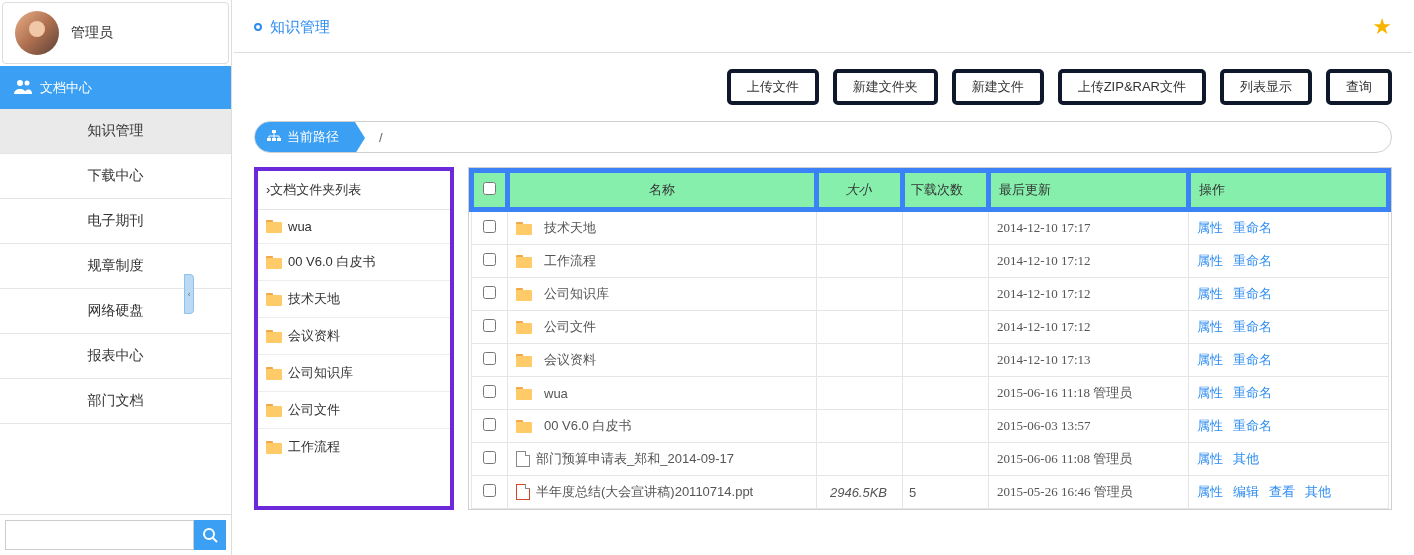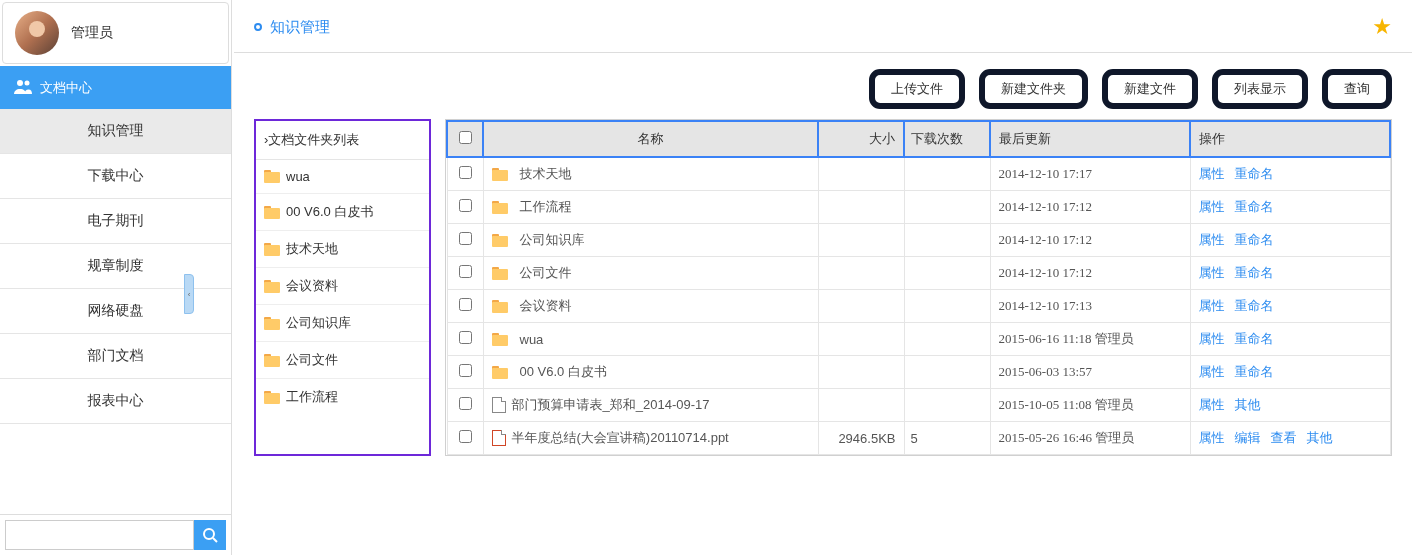--- a/index.html
+++ b/index.html
@@ -17,41 +17,41 @@
 .search-box { margin-top: auto; padding: 5px; display: flex; border-top: 1px solid #ddd; }
 .search-box input { flex: 1; border: 1px solid #ccc; padding: 4px; font-size: 13px; height: 30px; }
 .search-btn { width: 32px; height: 30px; background: #3b9ff3; display: flex; align-items: center; justify-content: center; cursor: pointer; color: #fff; }
 .collapse-tab { position: absolute; left: 184px; top: 274px; width: 10px; height: 40px; background: #b9d9f5; border: 1px solid #8ec1ee; border-radius: 0 4px 4px 0; display: flex; align-items: center; justify-content: center; cursor: pointer; font-size: 8px; color: #666; }
 .main { flex: 1; position: relative; background: #fff; overflow: hidden; }
 .page-header { border-bottom: 1px solid #ddd; padding: 12px 20px; display: flex; align-items: center; margin: 2px; }
 .page-title { color: #2d8cf0; font-size: 15px; display: flex; align-items: center; }
 .disc-icon { width: 8px; height: 8px; border: 2px solid #2d8cf0; border-radius: 50%; margin-right: 8px; }
 .star { margin-left: auto; color: #f7b500; font-size: 22px; cursor: pointer; }
 .toolbar { display: flex; gap: 14px; justify-content: flex-end; padding: 14px 22px 10px; }
-.toolbar button { background: #fff; border: 6px solid #0f172a; border-radius: 11px; padding: 5px 16px; font-size: 13px; cursor: pointer; color: #333; }
+.toolbar button { background: #fff; border: 4px solid #0f172a; border-radius: 5px; padding: 5px 16px; font-size: 13px; cursor: pointer; color: #333; }
 .path-bar { margin: 6px 22px 14px; display: flex; align-items: center; border: 1px solid #d0d0d0; border-radius: 18px; height: 32px; overflow: hidden; }
 .path-label { background: #3b9ff3; color: #fff; height: 100%; display: flex; align-items: center; padding: 0 16px 0 12px; font-size: 13px; position: relative; }
 .path-label::after { content: ''; position: absolute; right: -10px; top: 0; border-left: 10px solid #3b9ff3; border-top: 16px solid transparent; border-bottom: 16px solid transparent; }
 .path-icon { margin-right: 6px; }
 .path-value { padding-left: 24px; color: #666; }
 .content-row { display: flex; padding: 0 22px 10px; gap: 14px; }
-.folder-panel { width: 177px; border: 2px solid #6d28d9; }
+.folder-panel { width: 200px; border: 4px solid #6d28d9; }
 .folder-head { padding: 10px 8px; border-bottom: 1px solid #e5e5e5; font-size: 13px; cursor: pointer; }
 .folder-item { padding: 9px 8px; border-bottom: 1px solid #eee; display: flex; align-items: center; cursor: pointer; }
 .folder-item:last-child { border-bottom: none; }
 .folder-icon { width: 16px; height: 13px; margin-right: 6px; position: relative; }
 .folder-icon::before { content: ''; position: absolute; top: 0; left: 0; width: 7px; height: 3px; background: #f3a847; border-radius: 1px 1px 0 0; }
 .folder-icon::after { content: ''; position: absolute; top: 2px; left: 0; width: 16px; height: 11px; background: #ffcb68; border-radius: 1px; }
 .table-wrap { flex: 1; border: 1px solid #d0d0d0; overflow: auto; }
 table { width: 100%; border-collapse: collapse; font-size: 13px; }
-thead th { background: #e5e5e5; border: 2px solid #3b82f6; padding: 8px 6px; text-align: center; font-weight: normal; color: #333; }
+thead th { background: #86efac; border: 5px solid #3b82f6; padding: 8px 6px; text-align: center; font-weight: normal; color: #333; }
 tbody td { border: 1px solid #e5e5e5; padding: 7px 6px; color: #555; }
 .col-check { width: 36px; text-align: center; }
 .col-name { text-align: left; padding-left: 8px; }
-.col-size { width: 86px; text-align: right; padding-right: 8px; }
+.col-size { width: 86px; text-align: center; padding-right: 8px; font-style: italic; }
 .col-down { width: 86px; text-align: left; padding-right: 8px; }
 .col-update { width: 200px; text-align: left; padding-left: 8px; font-family: Liberation Serif, serif; }
 .col-action { width: 200px; text-align: left; padding-left: 8px; }
 .file-row { display: flex; align-items: center; gap: 6px; }
 .file-icon { width: 14px; height: 16px; background: #fff; border: 1px solid #888; position: relative; display: inline-block; }
 .file-icon::after { content: ''; position: absolute; top: -1px; right: -1px; width: 4px; height: 4px; background: #fff; border-left: 1px solid #888; border-bottom: 1px solid #888; }
 .file-icon.ppt { border-color: #d04626; }
 .file-icon.img { border-color: #3b7; }
 .action-link { color: #2d8cf0; cursor: pointer; margin-right: 10px; }
 input[type=checkbox] { cursor: pointer; }
@@ -75,22 +75,22 @@
           </svg>
       </span>
       <span>文档中心</span>
     </div>
     <div id="nav-list">
         <div class="nav-item active">知识管理</div>
         <div class="nav-item">下载中心</div>
         <div class="nav-item">电子期刊</div>
         <div class="nav-item">规章制度</div>
         <div class="nav-item">网络硬盘</div>
+        <div class="nav-item">报表中心</div>
         <div class="nav-item">部门文档</div>
-        <div class="nav-item">报表中心</div>
       </div>
     <div class="search-box">
       <input type="text" style="">
       <div class="search-btn">
         <svg width="16" height="16" viewBox="0 0 16 16" fill="none" stroke="#fff" stroke-width="2">
             <circle cx="7" cy="7" r="5"></circle>
             <line x1="11" y1="11" x2="15" y2="15"></line>
           </svg>
       </div>
     </div>
@@ -104,24 +104,44 @@
         <span class="disc-icon"></span>
         <span>知识管理</span>
       </div>
       <span class="star">★</span>
     </div>
 
     <div class="toolbar">
       <button>上传文件</button>
       <button>新建文件夹</button>
       <button>新建文件</button>
+      <button>上传ZIP&amp;RAR文件</button>
       <button>列表显示</button>
       <button>查询</button>
     </div>
 
+    <div class="path-bar">
+      <div class="path-label">
+        <span class="path-icon">
+          <svg width="14" height="12" viewBox="0 0 14 12" fill="#fff">
+              <rect x="5" y="0" width="4" height="3"></rect>
+              <rect x="0" y="8" width="4" height="3"></rect>
+              <rect x="5" y="8" width="4" height="3"></rect>
+              <rect x="10" y="8" width="4" height="3"></rect>
+              <line x1="7" y1="3" x2="7" y2="6" stroke="#fff"></line>
+              <line x1="2" y1="6" x2="12" y2="6" stroke="#fff"></line>
+              <line x1="2" y1="6" x2="2" y2="8" stroke="#fff"></line>
+              <line x1="7" y1="6" x2="7" y2="8" stroke="#fff"></line>
+              <line x1="12" y1="6" x2="12" y2="8" stroke="#fff"></line>
+            </svg>
+        </span>
+        <span>当前路径</span>
+      </div>
+      <span class="path-value">/</span>
+    </div>
 
     <div class="content-row">
       <div class="folder-panel">
         <div class="folder-head">
           <span>›</span><span>文档文件夹列表</span>
         </div>
         <div id="folder-list">
             <div class="folder-item">
               <span class="folder-icon"></span>
               <span>wua</span>
@@ -260,21 +280,21 @@
               <tr>
                 <td class="col-check"><input type="checkbox" style=""></td>
                 <td class="col-name">
                   <div class="file-row">
                     <span class="file-icon"></span>
                     <span>部门预算申请表_郑和_2014-09-17</span>
                   </div>
                 </td>
                 <td class="col-size"></td>
                 <td class="col-down"></td>
-                <td class="col-update">2015-10-05 11:08  管理员</td>
+                <td class="col-update">2015-06-06 11:08  管理员</td>
                 <td class="col-action"><span class="action-link">属性</span><span class="action-link">其他</span></td>
               </tr>
               <tr>
                 <td class="col-check"><input type="checkbox" style=""></td>
                 <td class="col-name">
                   <div class="file-row">
                     <span class="file-icon ppt"></span>
                     <span>半年度总结(大会宣讲稿)20110714.ppt</span>
                   </div>
                 </td>

